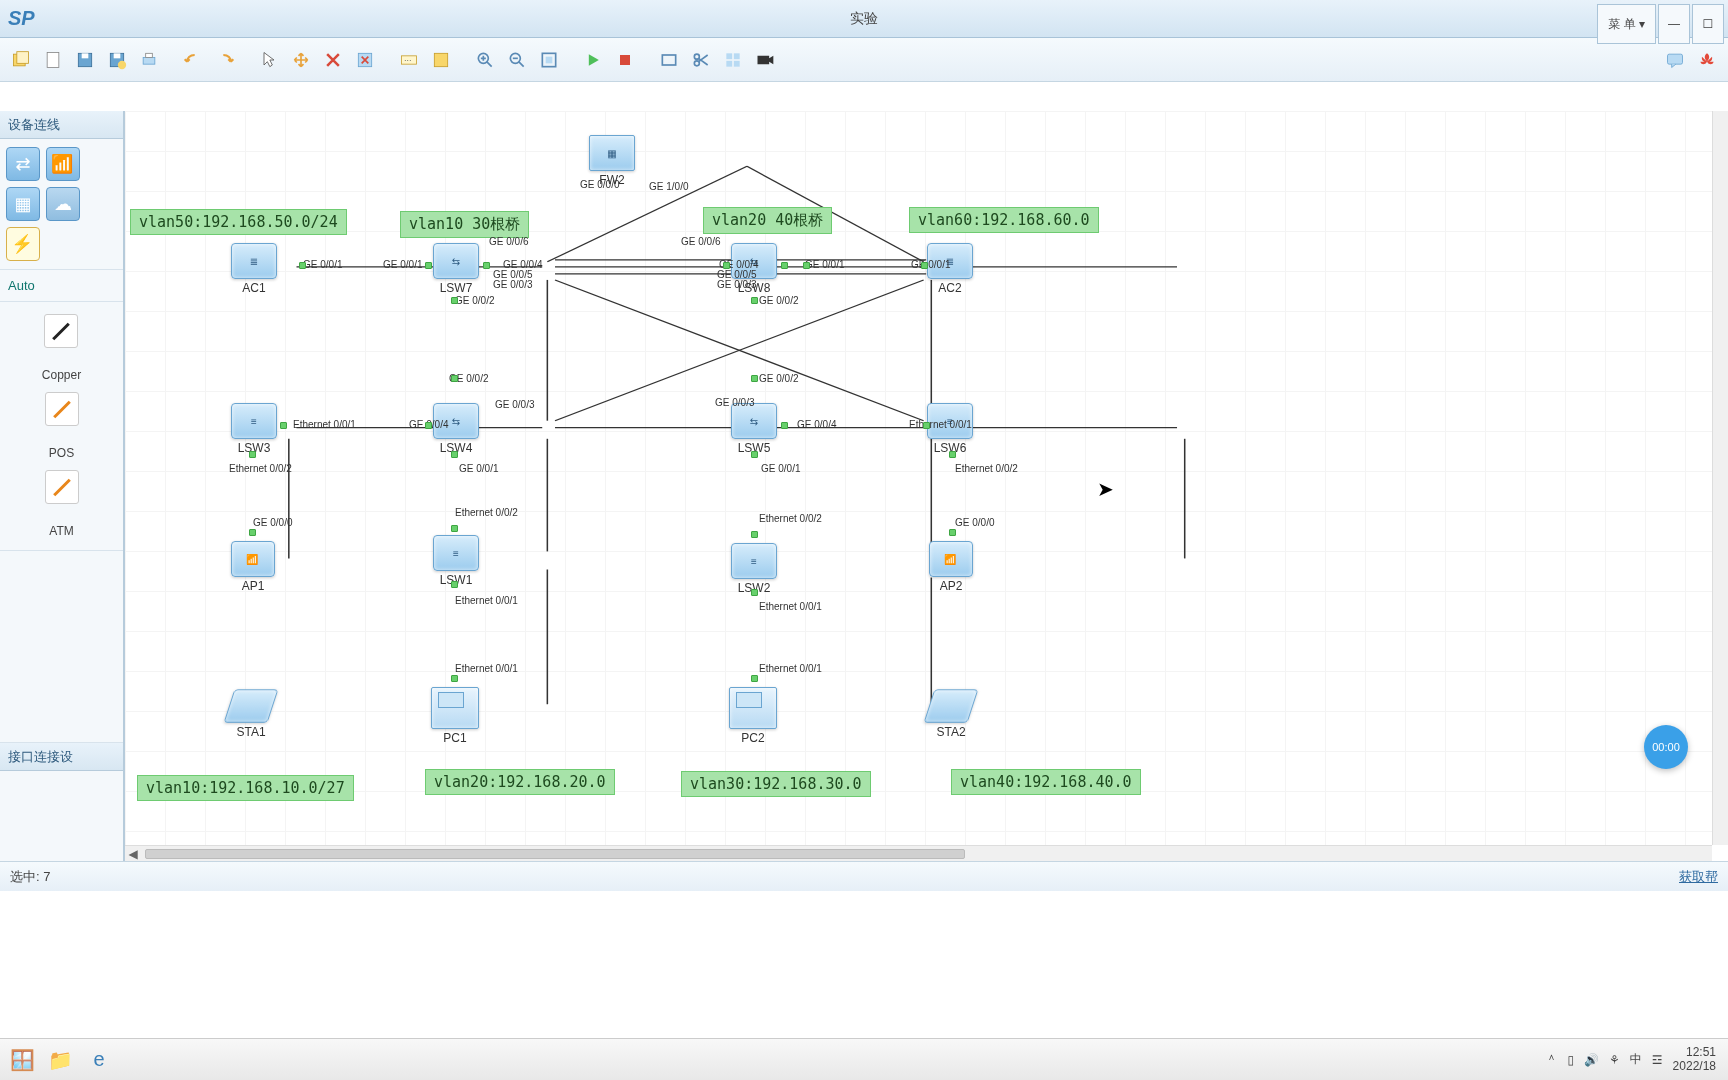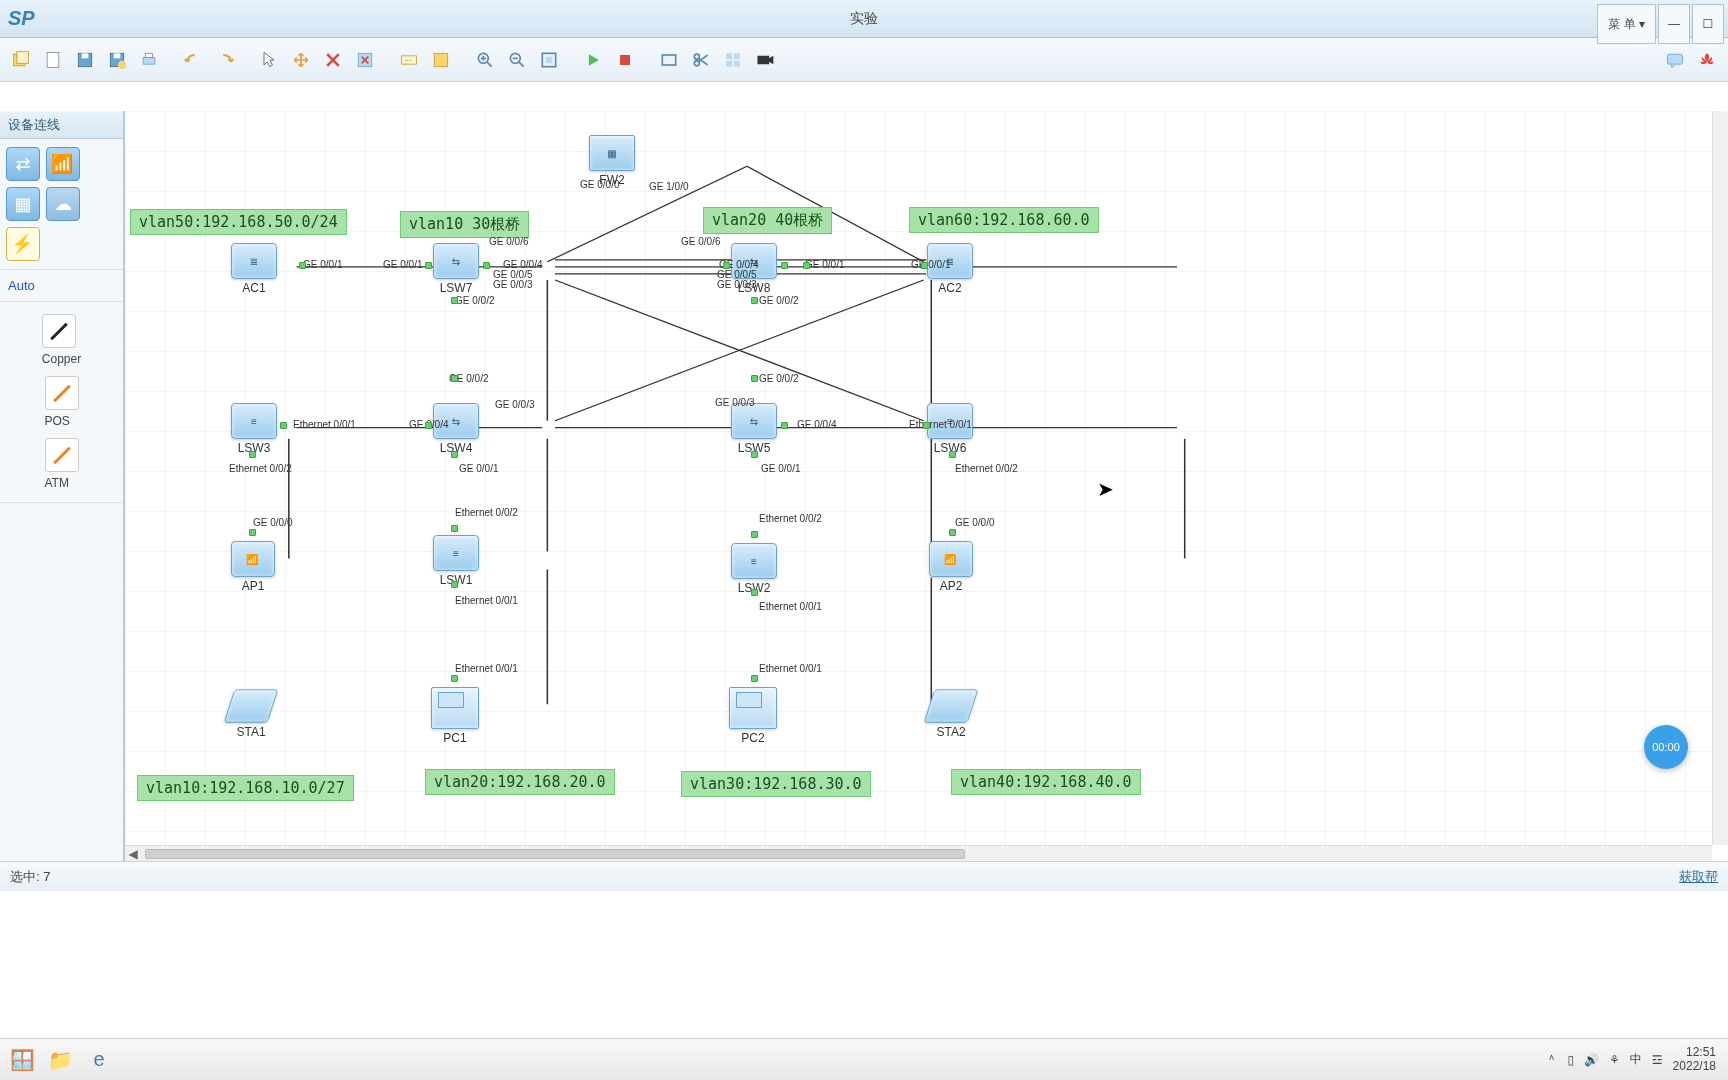--- a/index.html
+++ b/index.html
@@ -23,24 +23,24 @@
 
 .main { display: flex; height: 750px; margin-top: 29px; }
 .sidebar { width: 125px; background: #f4f8fb; border-right: 2px solid #b6cbdb; display: flex; flex-direction: column; }
 .panel-title { height: 28px; background: linear-gradient(#e8f2fa, #d8e7f2); border-bottom: 1px solid #b6cbdb; display: flex; align-items: center; padding: 0 8px; color: #2e5a7d; font-size: 13px; }
 
 .device-cats { padding: 8px 6px; display: flex; flex-wrap: wrap; gap: 6px; }
 .device-cat { width: 34px; height: 34px; background: linear-gradient(#aed7f5, #7fb9e4); border: 1px solid #5a97c8; border-radius: 4px; display: flex; align-items: center; justify-content: center; color: #fff; font-size: 18px; }
 .device-cat.cloud { background: linear-gradient(#b9d8f0, #8fbde0); }
 .device-cat.bolt { background: #fffce0; border-color: #d8b04a; color: #c68a1a; }
 
-.auto-sel { padding: 8px; border-top: 1px solid #d8e3ec; color: #1d4ed8; font-size: 13px; }
+.auto-sel { padding: 8px; border-top: 1px solid #d8e3ec; color: #0f766e; font-size: 13px; }
 
 .cable-list { padding: 8px; display: flex; flex-direction: column; align-items: center; gap: 2px; border-top: 1px solid #d8e3ec; }
-.cable-item { display: flex; flex-direction: column; gap: 4px; padding: 4px; }
+.cable-item { display: flex; flex-direction: column; align-items: center; gap: 20px; padding: 4px; }
 .cable-icon { width: 34px; height: 34px; background: #fff; border: 1px solid #ccc; border-radius: 3px; display: flex; align-items: center; justify-content: center; }
 .cable-icon .line { width: 22px; height: 3px; background: #222; transform: rotate(-45deg); }
 .cable-icon .line.orange { background: #e8861a; }
 .cable-label { font-size: 12px; color: #444; }
 
 .sidebar .middle-empty { flex: 1; border-top: 1px solid #d8e3ec; }
 .sidebar .bottom-panel { border-top: 1px solid #d8e3ec; }
 
 
 .canvas-wrap { flex: 1; position: relative; background: #fff; }
@@ -272,20 +272,24 @@
         <div class="cable-label">POS</div>
       </div>
       <div class="cable-item">
         <div class="cable-icon">
             <div class="line orange"></div>
           </div>
         <div class="cable-label">ATM</div>
       </div>
     </div>
     <div class="middle-empty"></div>
+    <div class="bottom-panel">
+      <div class="panel-title">接口连接设</div>
+      <div style="height:90px"></div>
+    </div>
   </div>
 
   <div class="canvas-wrap">
     <div class="canvas">
 
       <svg class="links" viewBox="0 0 1240 730" preserveAspectRatio="none">
 
         <line x1="486" y1="55" x2="330" y2="150"></line>
         <line x1="486" y1="55" x2="624" y2="150"></line>
 

